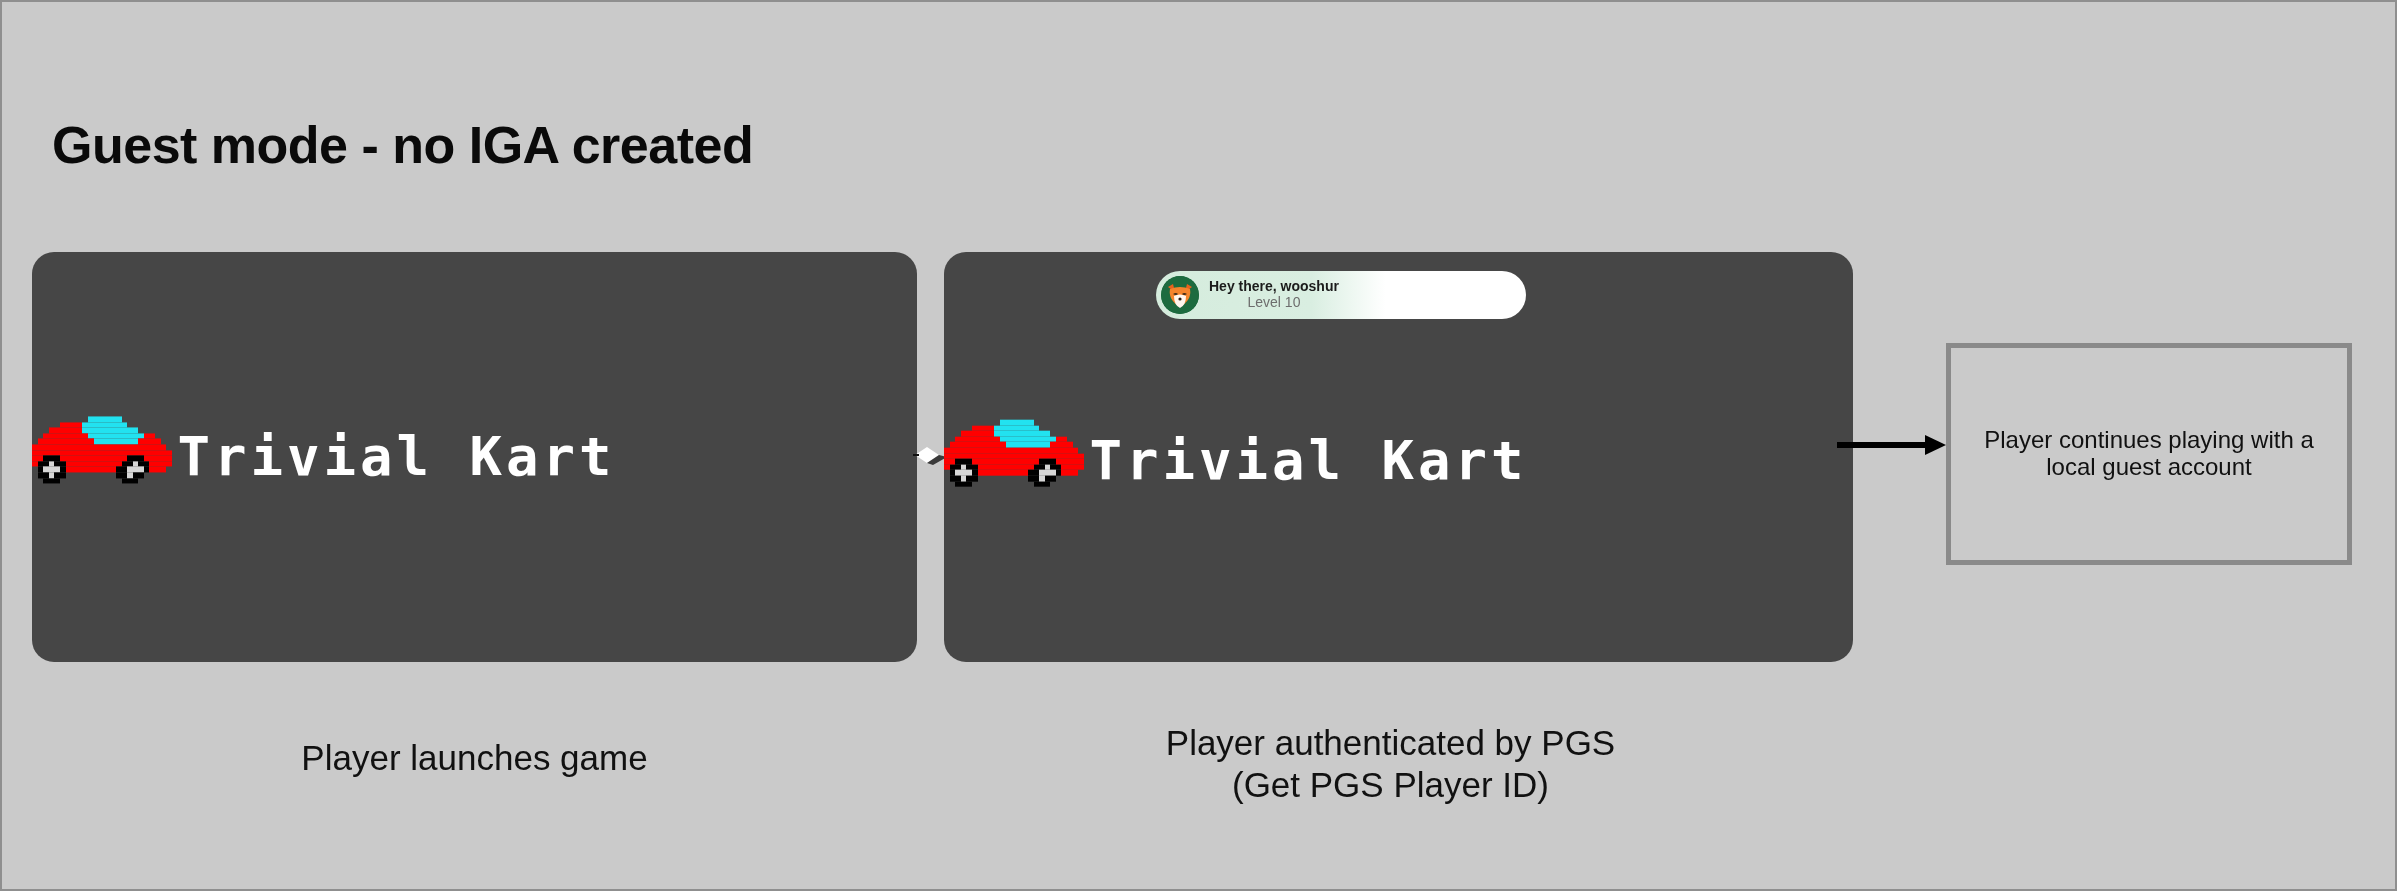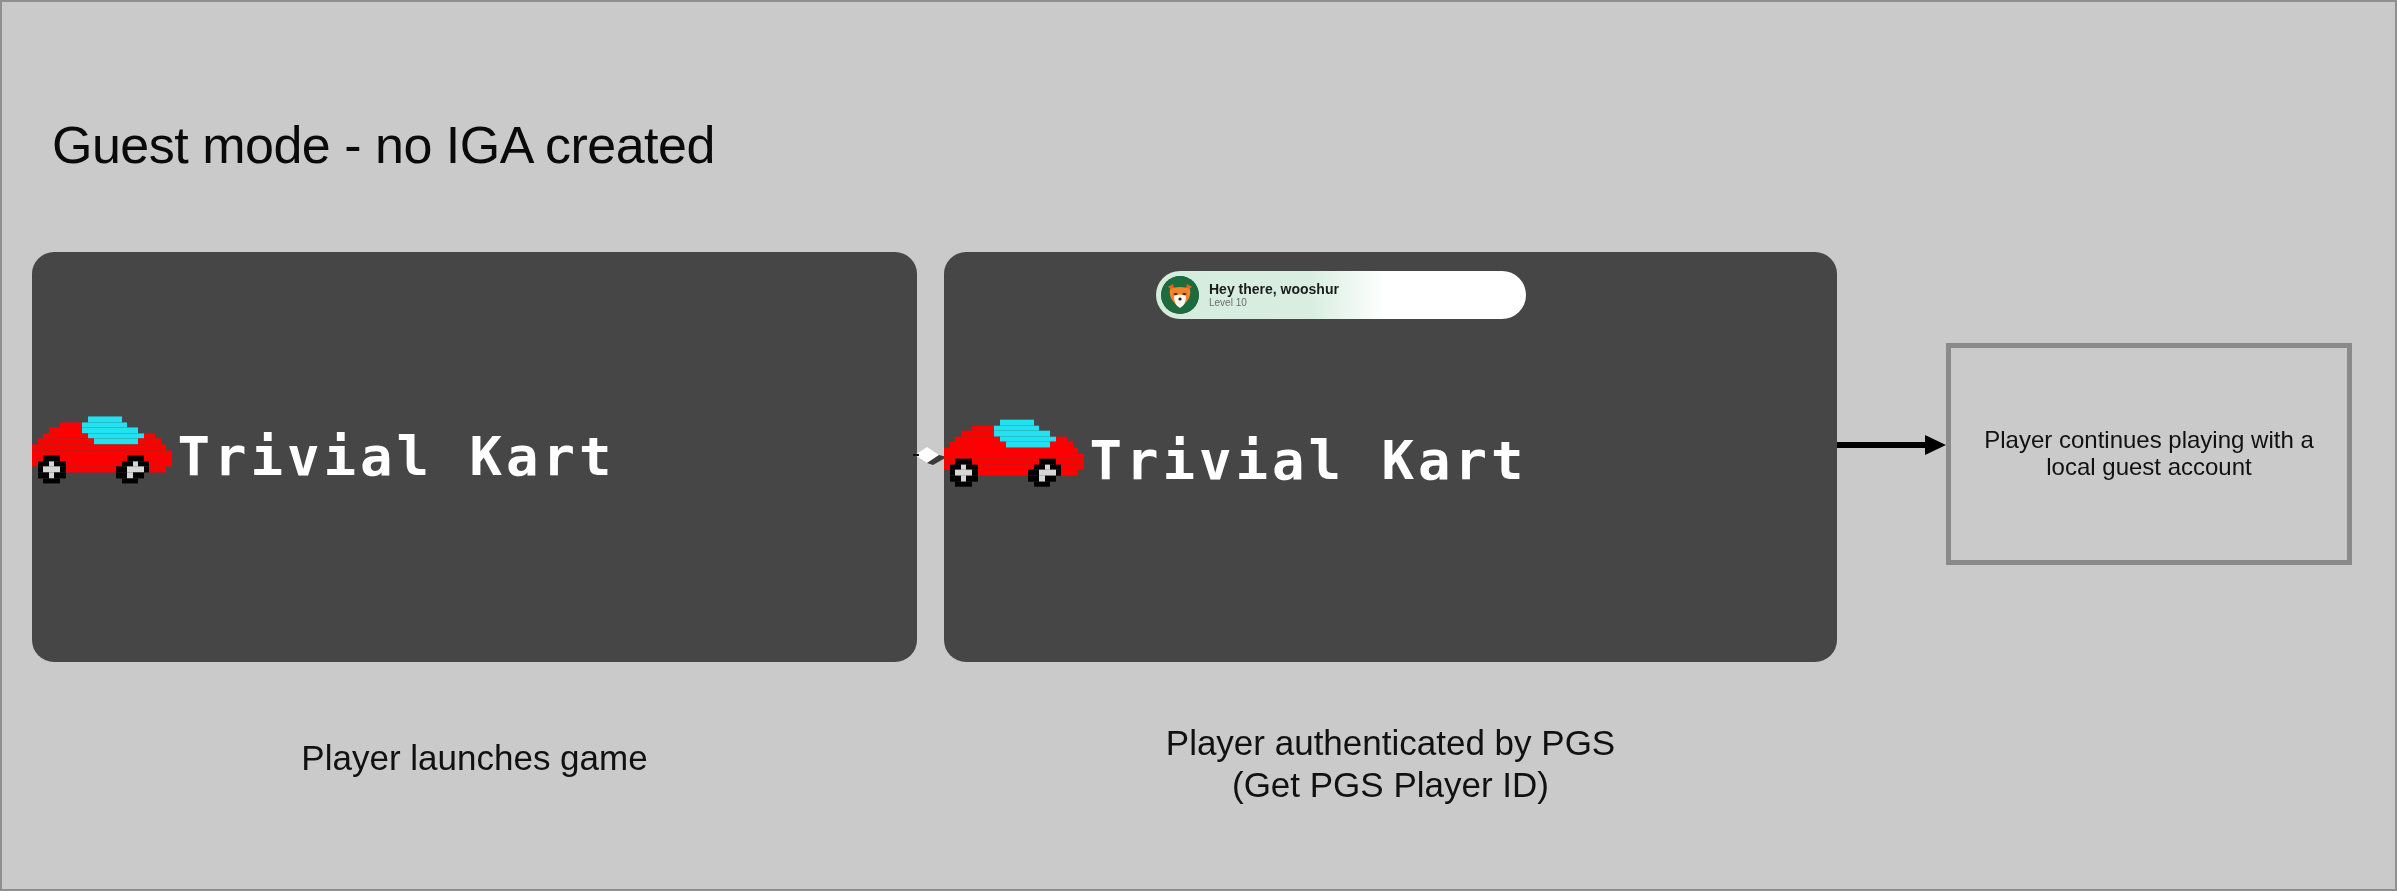--- a/index.html
+++ b/index.html
@@ -19,35 +19,35 @@
     border: 2px solid #8f8f8f;
     overflow: hidden;
   }
 
   
   #title {
     position: absolute;
     left: 50px;
     top: 113px;
     font-size: 52px;
-    font-weight: normal;
+    font-weight: bold;
     color: #0a0a0a;
     letter-spacing: -0.5px;
     white-space: nowrap;
   }
 
   
   .panel {
     position: absolute;
     background: #464646;
     border-radius: 22px;
     overflow: hidden;
   }
   #panel-1 { left: 30px;  top: 250px; width: 885px; height: 410px; }
-  #panel-2 { left: 942px; top: 250px; width: 893px; height: 410px; }
+  #panel-2 { left: 942px; top: 250px; width: 893px; height: 410px; padding-left: 16px; }
 
   .panel-inner {
     position: absolute;
     left: 0; right: 0;
     top: 50%;
     transform: translateY(-50%);
     display: flex;
     flex-direction: row;
     align-items: center;
   }
@@ -105,23 +105,24 @@
     margin-left: 10px;
     line-height: 1.12;
   }
   .toast-title {
     font-size: 14px;
     font-weight: bold;
     color: #1b1b1b;
     white-space: nowrap;
   }
   .toast-sub {
-    font-size: 10px;
+    font-size: 14px;
     color: #6d6d6d;
     white-space: nowrap;
+    text-align: center;
   }
 
   
   #mid-arrow {
     position: absolute;
     left: 911px;
     top: 440px;
     width: 40px;
     height: 26px;
   }

